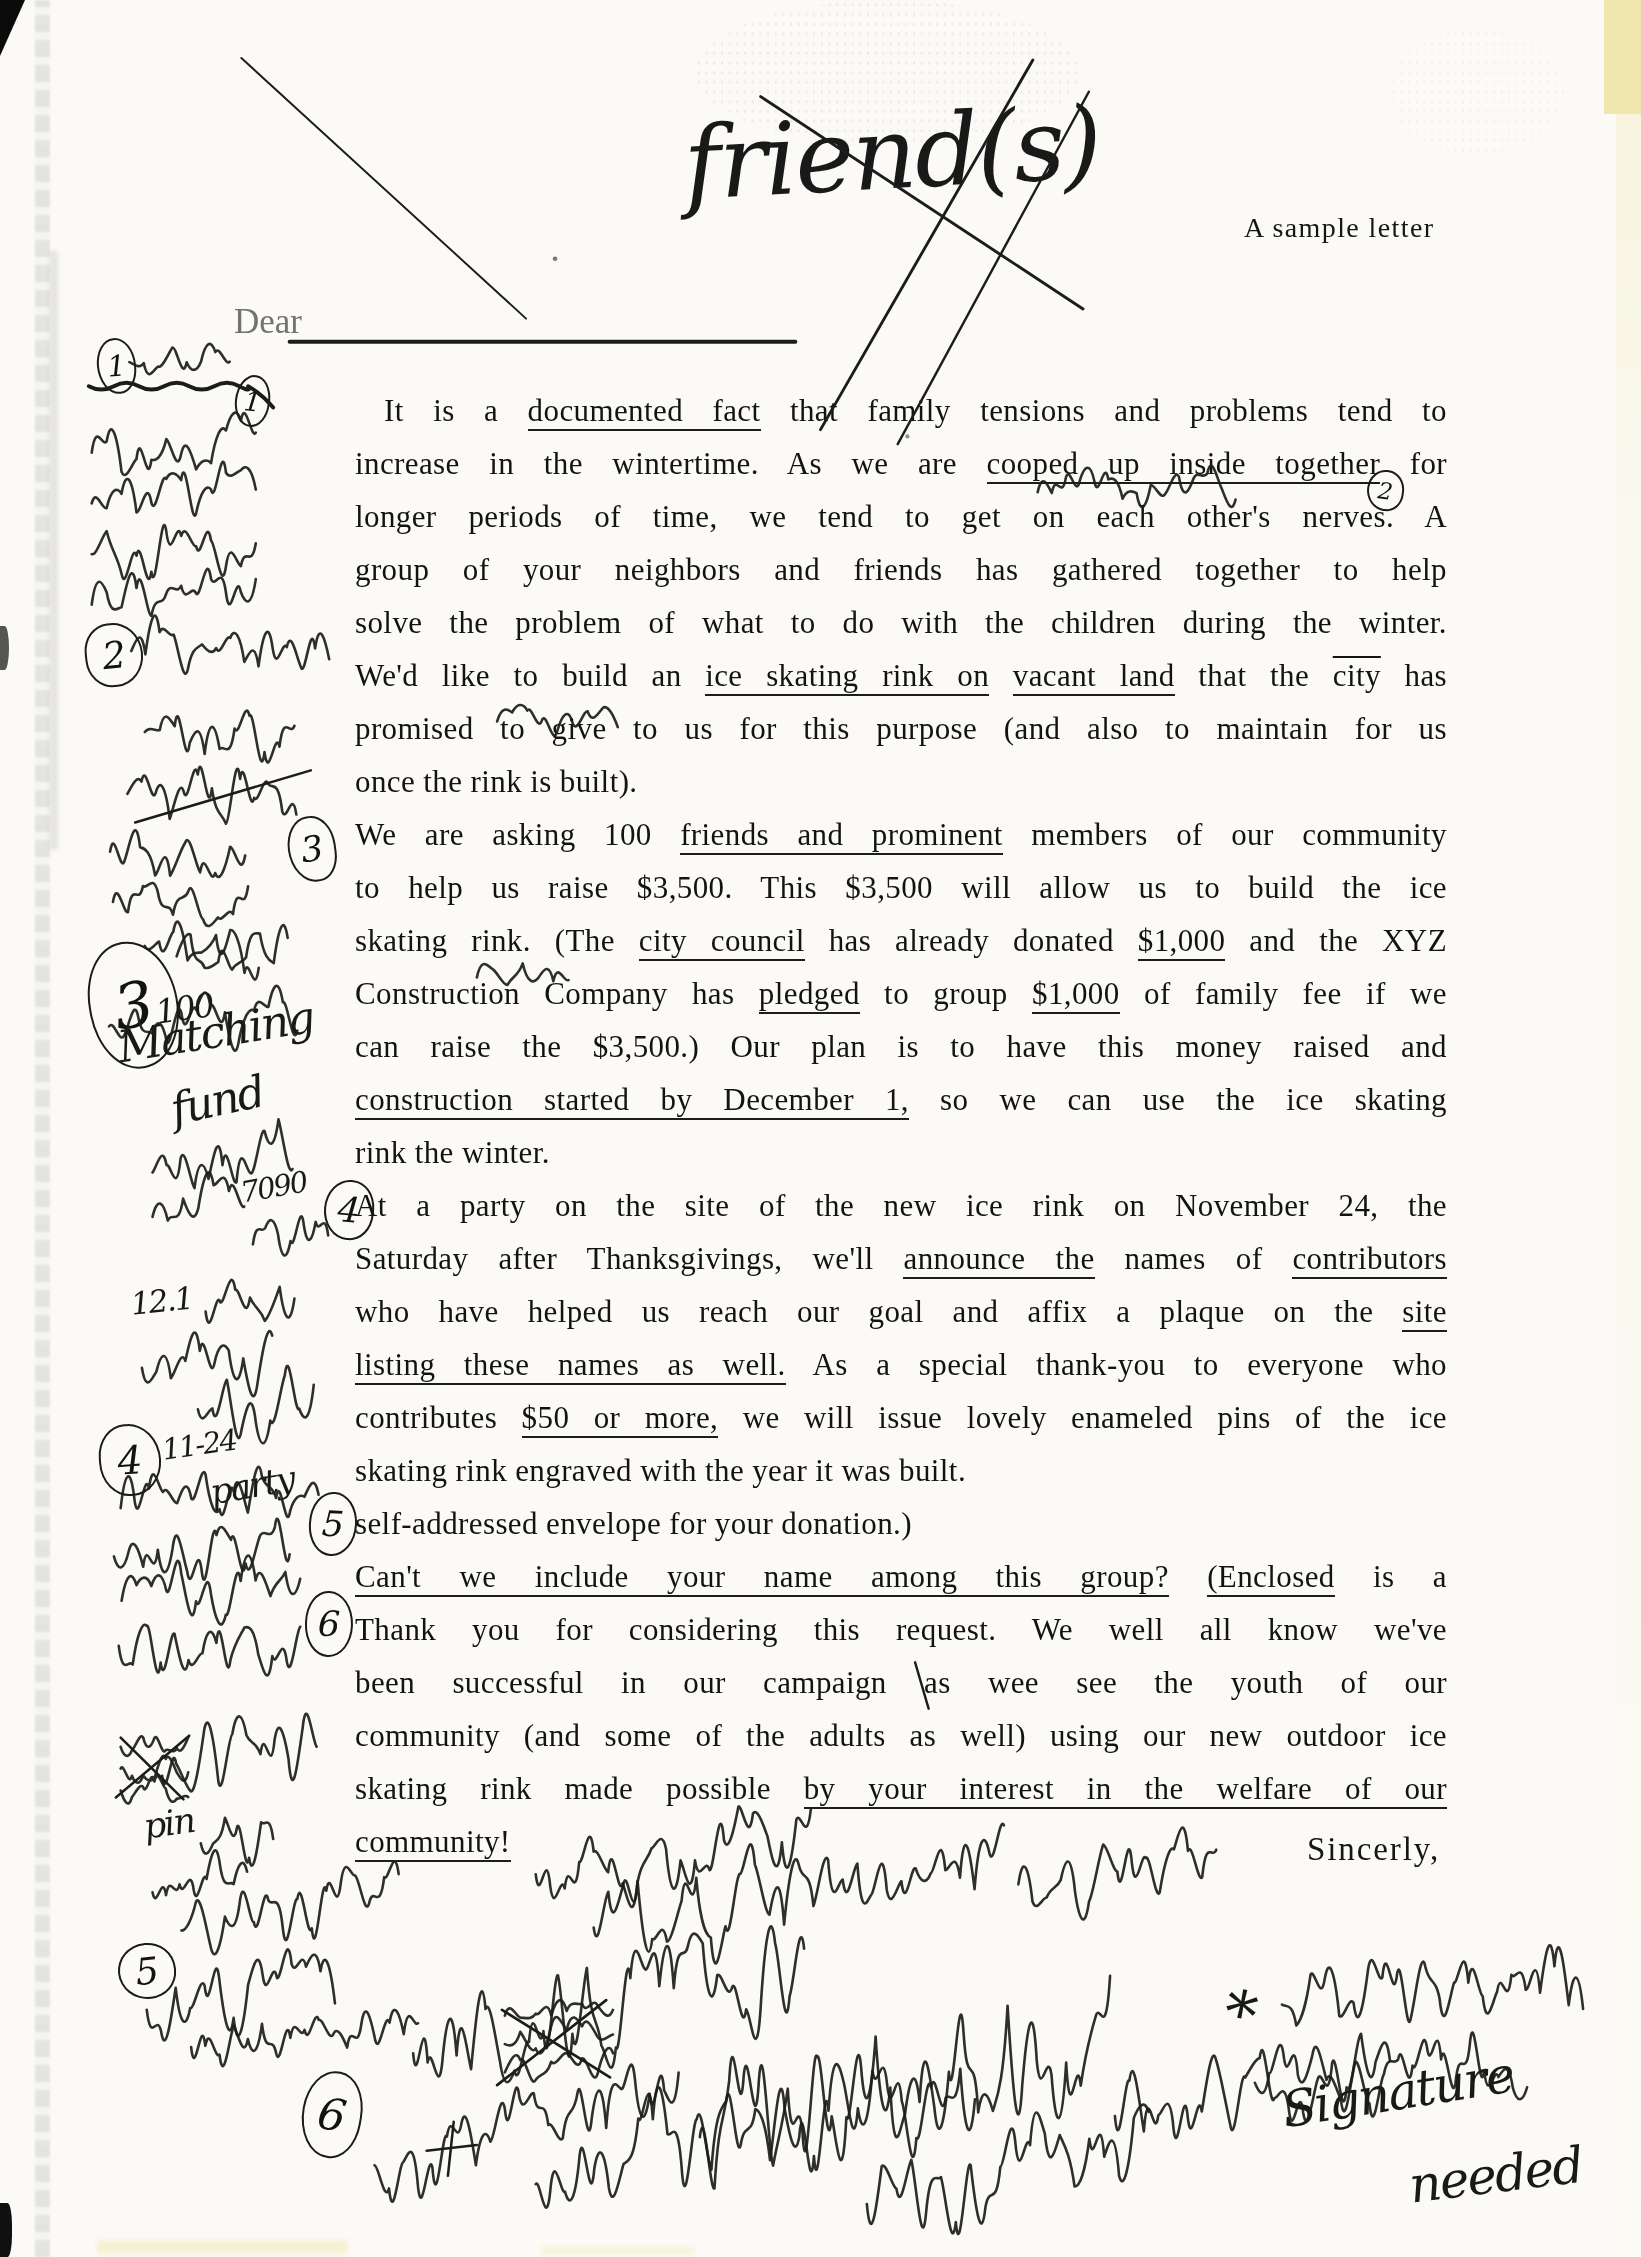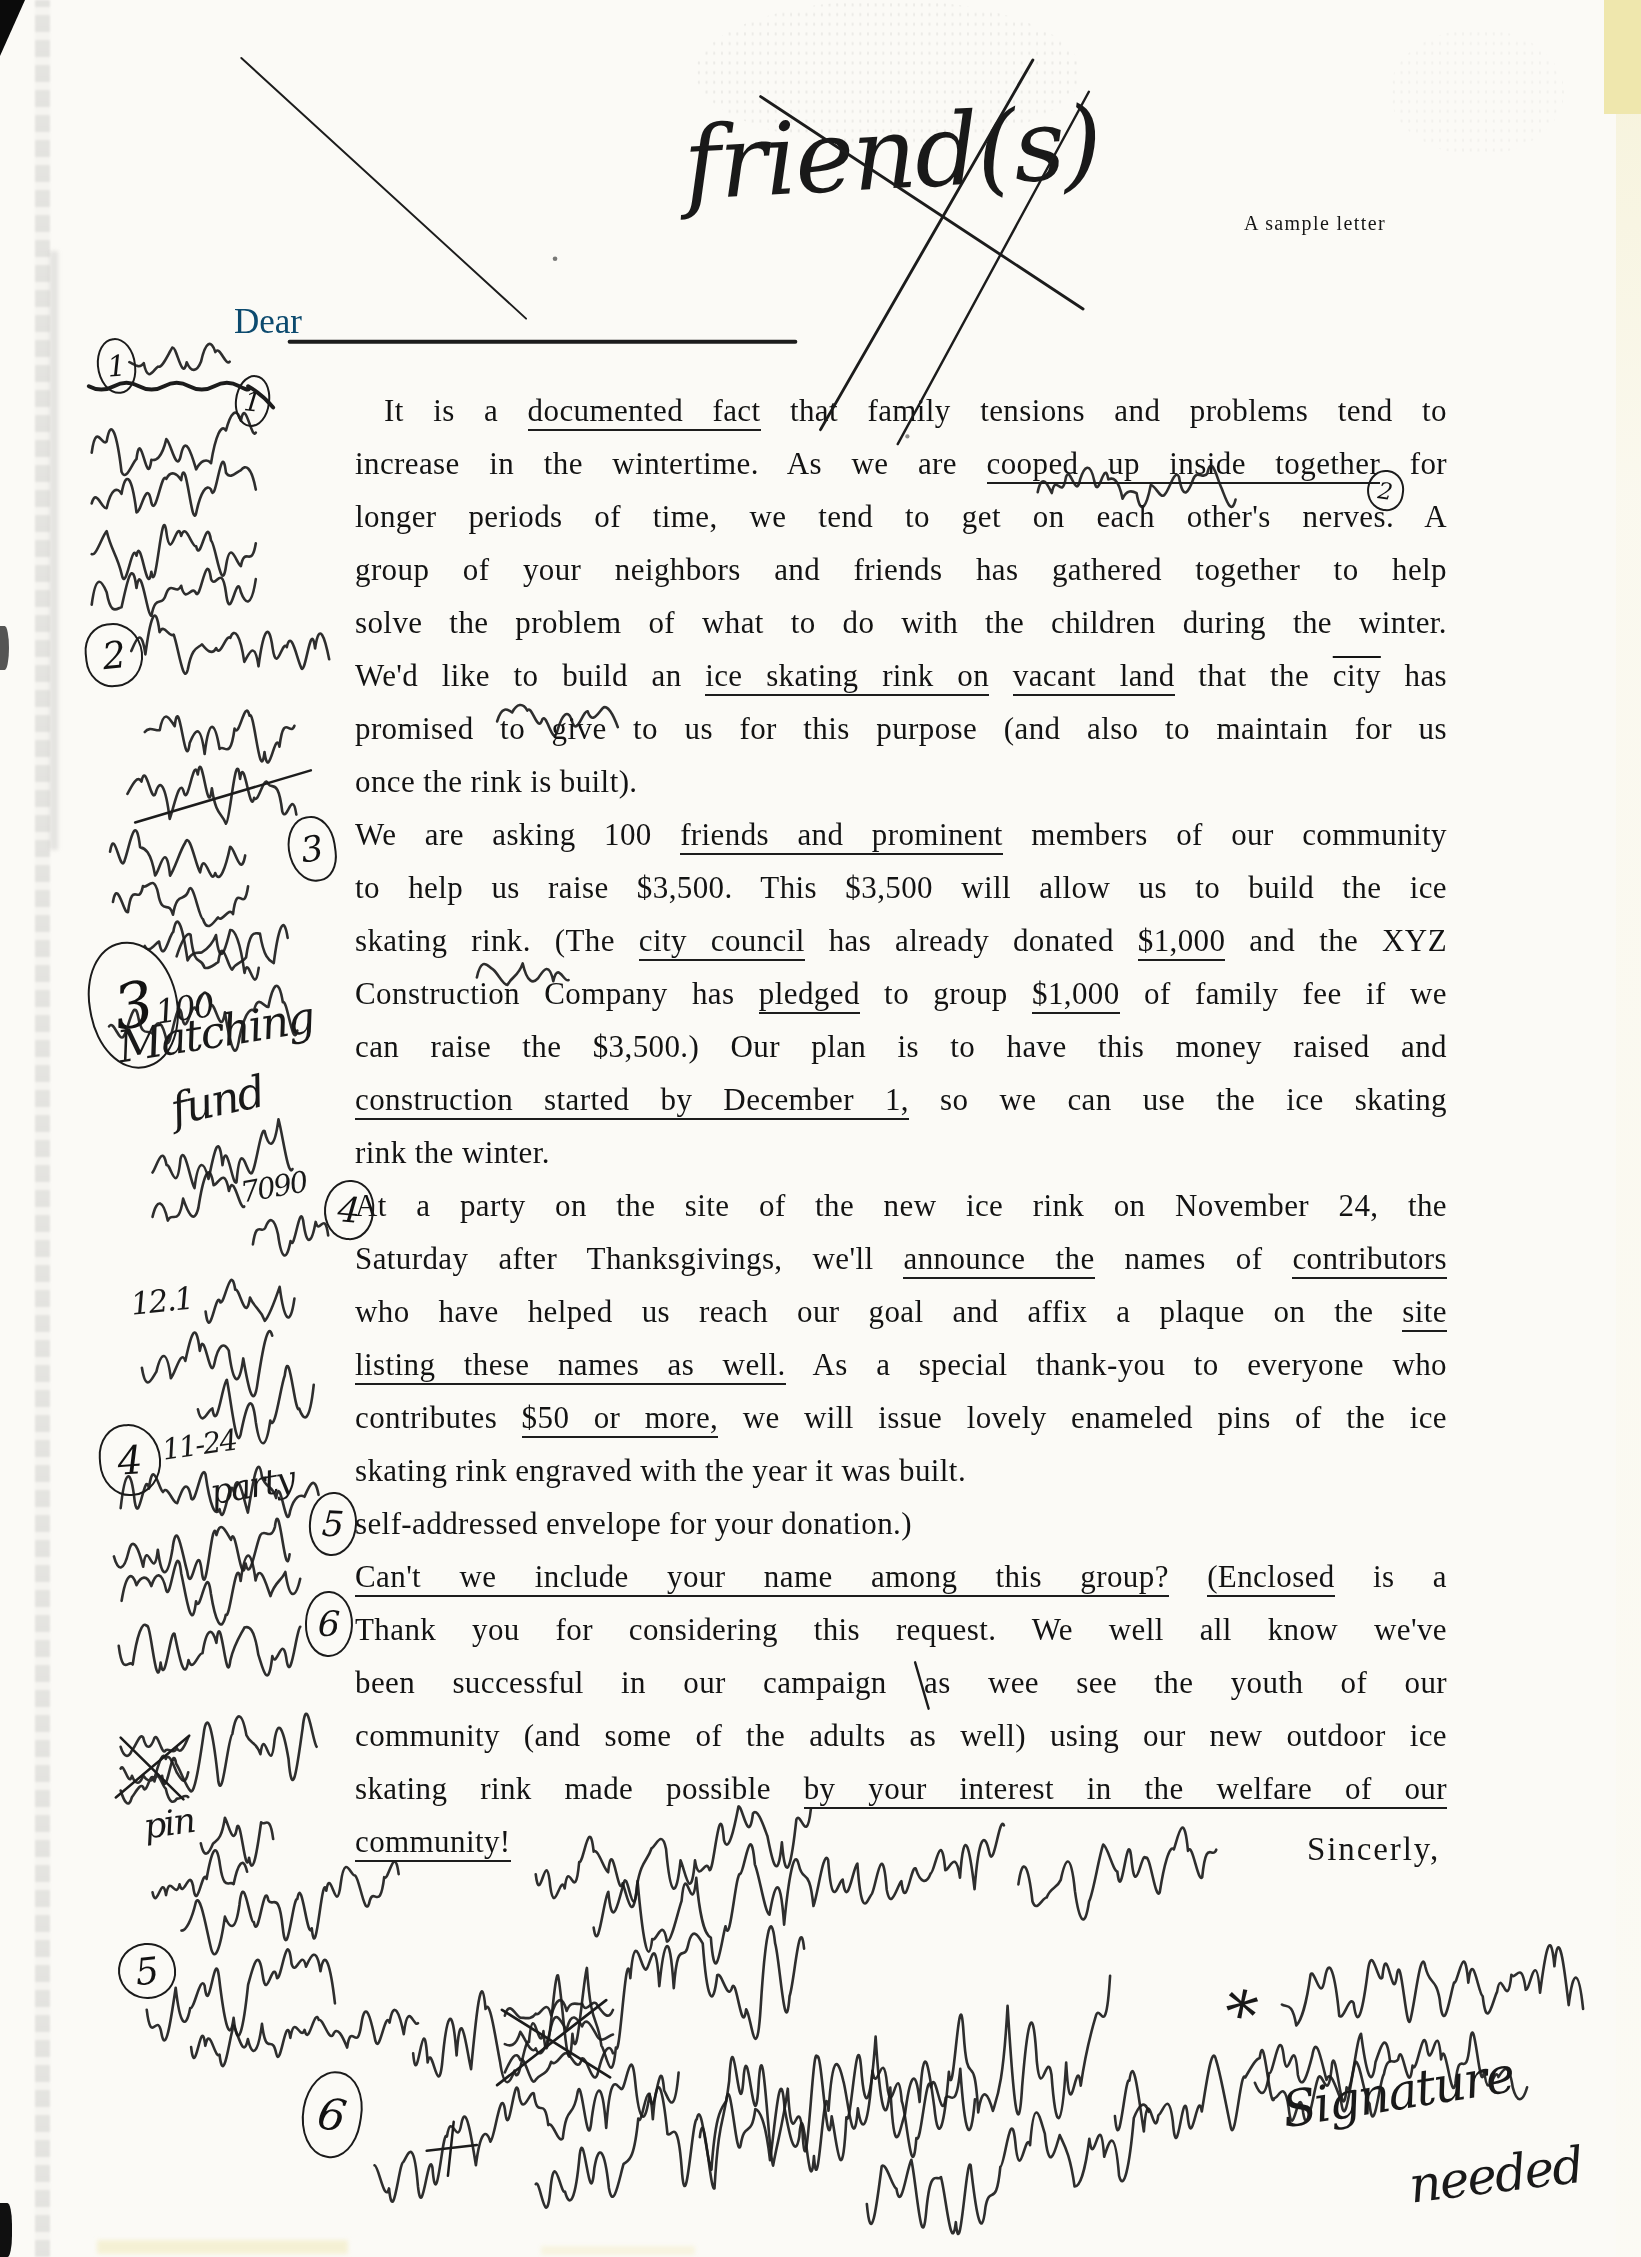--- a/index.html
+++ b/index.html
@@ -13,22 +13,22 @@
   .corner-tl{position:absolute;left:0;top:0;width:0;height:0;border-top:56px solid #0b0b0b;border-right:25px solid transparent;}
   .corner-bl{position:absolute;left:0;top:2203px;width:11.6px;height:54px;background:#101010;border-radius:0 40% 40% 0;}
   .edge-blob{position:absolute;left:0;top:626px;width:8.7px;height:44px;background:#2c2c2c;border-radius:0 50% 50% 0;opacity:.8;}
   .cream-top-right{position:absolute;right:0;top:0;width:37px;height:114px;background:#efe7ad;}
   .cream-right{position:absolute;right:0;top:0;width:25px;height:100%;
     background:linear-gradient(180deg,#f2ecc2 0%,#faf7e8 22%,#fbfaf2 100%);opacity:.55;}
   .speckle{position:absolute;background-image:radial-gradient(rgba(40,40,40,.16) 1px,transparent 1.5px);
     background-size:7.7px 9.7px;border-radius:50%;}
   .smudge{position:absolute;background:#f1ebbf;filter:blur(1.9px);}
   
-  .sample-note{position:absolute;left:1244px;top:212px;font-size:20px;letter-spacing:1.4px;color:#161616;}
-  .salutation{position:absolute;left:234px;top:302px;font-size:35px;color:#0c4a6e;}
+  .sample-note{position:absolute;left:1244px;top:212px;font-size:28px;letter-spacing:1.4px;color:#161616;}
+  .salutation{position:absolute;left:234px;top:302px;font-size:35px;color:#737373;}
   .closing{position:absolute;left:1263px;top:1831px;font-size:33px;letter-spacing:1.9px;color:#161616;margin-left:44px;}
   .letter-body{position:absolute;left:319px;top:384px;width:1128px;}
   .tline{height:53px;line-height:53px;font-size:31px;letter-spacing:0.4px;color:#131313;
          text-align:justify;text-align-last:justify;margin-left:36px;}
   .tline.nj{text-align:center;text-align-last:left;}
   .tline.ind{text-indent:29px;}
   .u{border-bottom:2.9px solid #1d1d1d;padding-bottom:1px;}
   .ov{text-decoration:overline;text-decoration-thickness:2.4px;}
   
   .hw{position:absolute;font-family:"DejaVu Serif",serif;font-style:italic;color:#191919;

